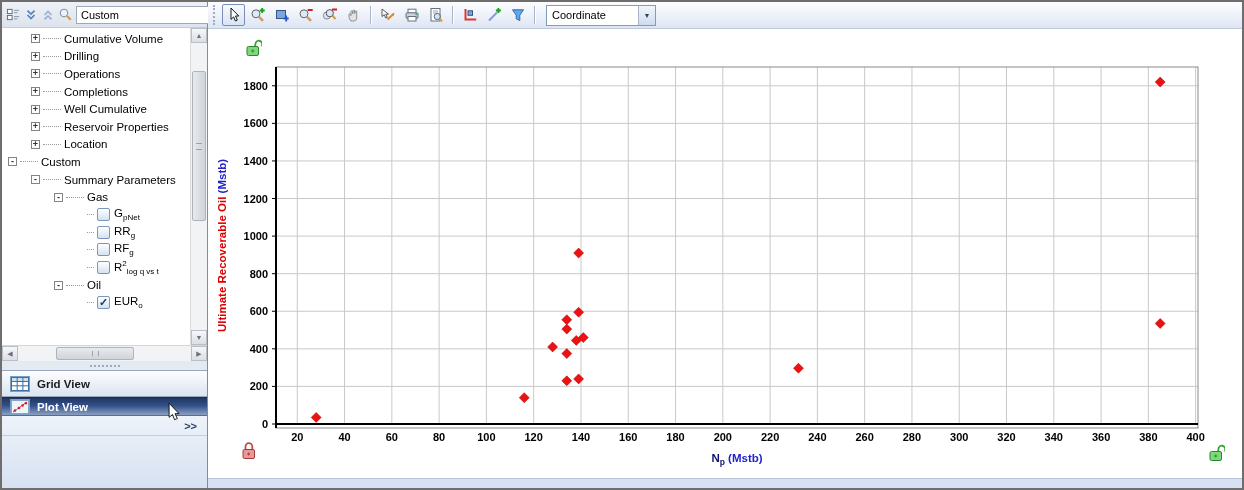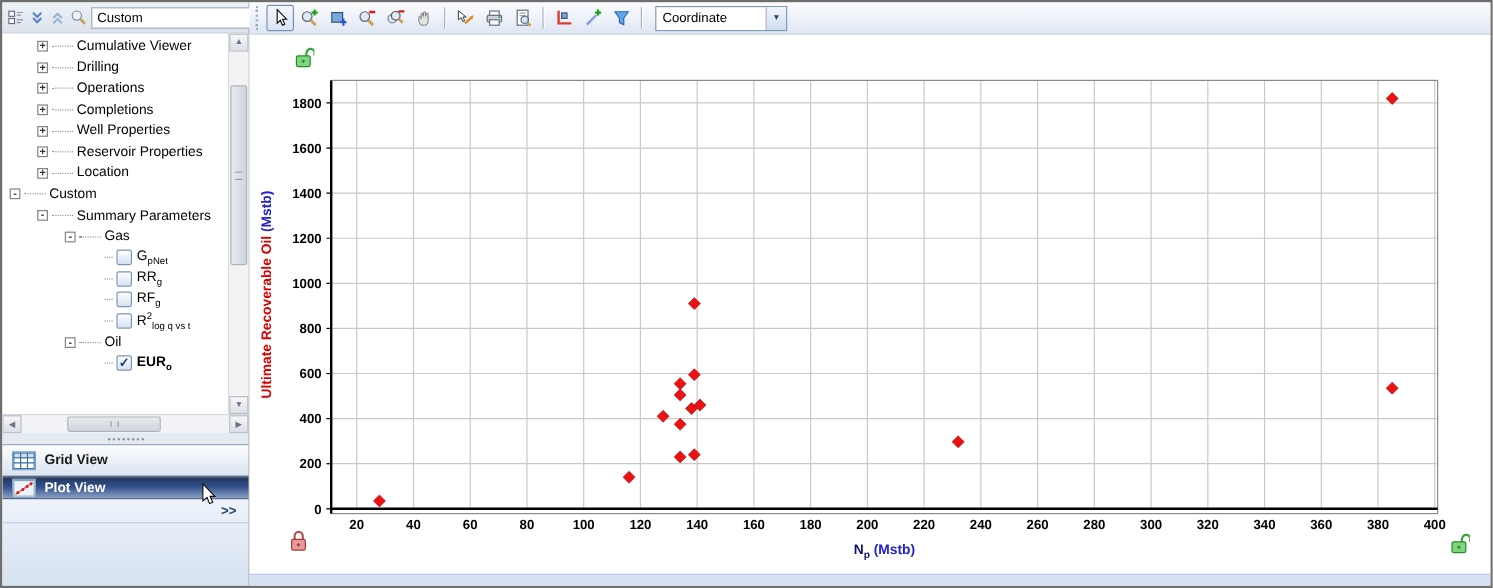--- a/index.html
+++ b/index.html
@@ -17,21 +17,21 @@
   .tree-wrap { height:318px; background:#fff; display:flex; border-bottom:1px solid #d0d6e0; }
   .tree { flex:1; overflow:hidden; padding-top:2px; }
   .trow { display:flex; align-items:center; height:17.6px; font-size:11.5px; white-space:nowrap; }
   .pm { width:9px; height:9px; min-width:9px; border:1px solid #848484; background:#fff; font-size:9px; line-height:7px; text-align:center; color:#333; font-weight:bold; }
   .dots { display:inline-block; height:1px; border-top:1px dotted #9a9a9a; margin:0 3px; }
   .cb { width:13px; height:13px; min-width:13px; border:1px solid #7a96b8; border-radius:2px; background:linear-gradient(180deg,#fff,#d5e2ef); display:flex; align-items:center; justify-content:center; font-size:11px; font-weight:bold; color:#1b3f77; margin-right:4px; }
   .tlabel { color:#000; }
   .tlabel sub { font-size:8px; }
   .tlabel sup { font-size:8px; }
   .tlabel.sel { background:#3e9df2; color:#0d3e8f; outline:1px dotted #222; padding:0 2px; }
-  .tlabel.bold { font-weight:bold; }
+  .tlabel.bold { font-weight:normal; }
   
   .vscroll { width:17px; background:#f2f3f5; border-left:1px solid #dcdcdc; display:flex; flex-direction:column; align-items:stretch; }
   .sbtn { height:15px; background:linear-gradient(180deg,#f6f7f9,#dcdfe4); border:1px solid #b9bec7; color:#6a7180; font-size:7px; display:flex; align-items:center; justify-content:center; }
   .vtrack { flex:1; position:relative; }
   .vthumb { position:absolute; left:1px; right:1px; top:28px; height:150px; background:linear-gradient(90deg,#e8eaee,#cfd4db); border:1px solid #aeb4bd; border-radius:2px; }
   .vthumb::after { content:""; position:absolute; left:3px; right:3px; top:50%; height:5px; margin-top:-3px; border-top:1px solid #9aa1ab; border-bottom:1px solid #9aa1ab; }
   .hscroll { height:15px; background:#f2f3f5; display:flex; }
   .hbtn { width:16px; height:15px; background:linear-gradient(180deg,#f6f7f9,#dcdfe4); border:1px solid #b9bec7; color:#6a7180; font-size:7px; display:flex; align-items:center; justify-content:center; }
   .htrack { flex:1; position:relative; }
   .hthumb { position:absolute; top:1px; bottom:1px; left:38px; width:78px; background:linear-gradient(180deg,#e8eaee,#cfd4db); border:1px solid #aeb4bd; border-radius:2px; }
@@ -103,21 +103,21 @@
       </span>
       <input class="search-box" type="text" value="Custom" style="">
     </div>
 
     <div class="tree-wrap">
       <div class="tree" id="tree">
           <div class="trow">
             <span style="display: inline-block; width: 29px; min-width: 29px;"></span>
             <span class="pm">+</span>
             <span class="dots" style="width: 18px;"></span>
-            <span class="tlabel">Cumulative Viewer</span>
+            <span class="tlabel">Cumulative Volume</span>
           </div>
           <div class="trow">
             <span style="display: inline-block; width: 29px; min-width: 29px;"></span>
             <span class="pm">+</span>
             <span class="dots" style="width: 18px;"></span>
             <span class="tlabel">Drilling</span>
           </div>
           <div class="trow">
             <span style="display: inline-block; width: 29px; min-width: 29px;"></span>
             <span class="pm">+</span>
@@ -127,21 +127,21 @@
           <div class="trow">
             <span style="display: inline-block; width: 29px; min-width: 29px;"></span>
             <span class="pm">+</span>
             <span class="dots" style="width: 18px;"></span>
             <span class="tlabel">Completions</span>
           </div>
           <div class="trow">
             <span style="display: inline-block; width: 29px; min-width: 29px;"></span>
             <span class="pm">+</span>
             <span class="dots" style="width: 18px;"></span>
-            <span class="tlabel">Well Properties</span>
+            <span class="tlabel">Well Cumulative</span>
           </div>
           <div class="trow">
             <span style="display: inline-block; width: 29px; min-width: 29px;"></span>
             <span class="pm">+</span>
             <span class="dots" style="width: 18px;"></span>
             <span class="tlabel">Reservoir Properties</span>
           </div>
           <div class="trow">
             <span style="display: inline-block; width: 29px; min-width: 29px;"></span>
             <span class="pm">+</span>

